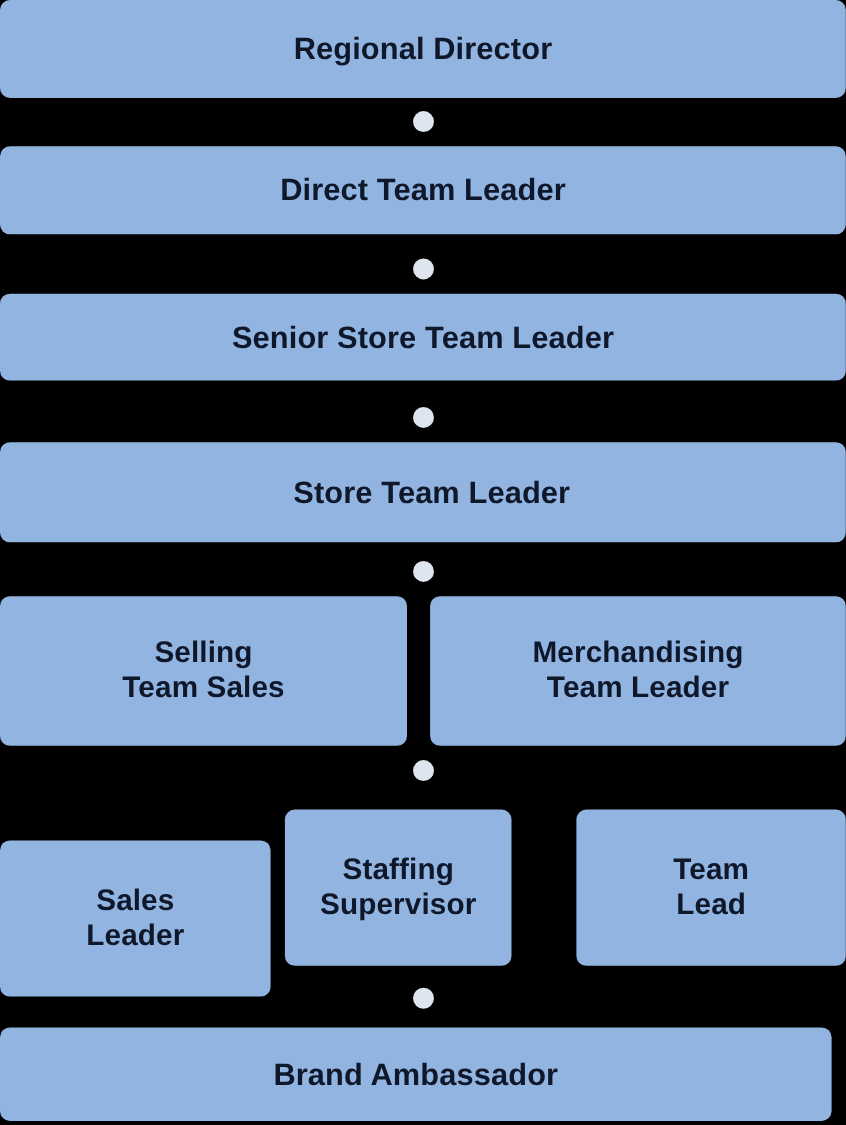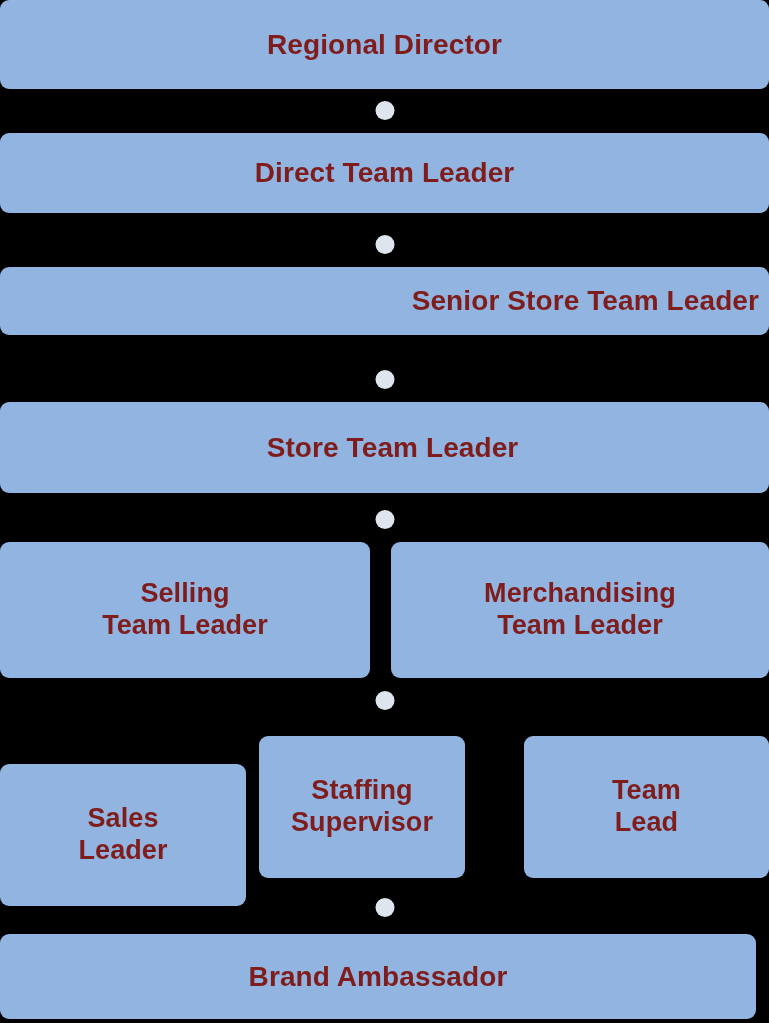--- a/index.html
+++ b/index.html
@@ -26,42 +26,42 @@
 
   
   .node {
     position: absolute;
     background: #91b4e0;
     border-radius: 9px;
     display: flex;
     align-items: center;
     justify-content: center;
     text-align: center;
-    color: #7f1d1d;
+    color: #0f172a;
     font-weight: bold;
     line-height: 1.18;
     padding: 4px 10px;
     letter-spacing: 0.1px;
   }
 
   .node-label {
     display: block;
     white-space: pre-line;
   }
 
   
   .row-full {
     left: 0;
     width: 769px;
     font-size: 28px;
   }
 
   #node-regional-director   { top: 0px;   height: 89px; }
   #node-direct-team-leader  { top: 133px; height: 80px; }
-  #node-senior-store-tl     { top: 267px; height: 68px; justify-content: flex-end; }
+  #node-senior-store-tl     { top: 267px; height: 79px; }
   #node-store-team-leader   { top: 402px; height: 91px; padding-left: 26px; }
 
   
   .row-two {
     top: 542px;
     height: 136px;
     font-size: 27px;
   }
   #node-selling-tl        { left: 0px;   width: 370px; }
   #node-merchandising-tl  { left: 391px; width: 378px; }
@@ -129,21 +129,21 @@
   <div class="connector-dot" id="dot-3"></div>
 
   <div class="node row-full" id="node-store-team-leader">
     <span class="node-label">Store Team Leader</span>
   </div>
 
   <div class="connector-dot" id="dot-4"></div>
 
   <div class="node row-two" id="node-selling-tl">
     <span class="node-label">Selling
-Team Leader</span>
+Team Sales</span>
   </div>
 
   <div class="node row-two" id="node-merchandising-tl">
     <span class="node-label">Merchandising
 Team Leader</span>
   </div>
 
   <div class="connector-dot" id="dot-5"></div>
 
   <div class="node row-three" id="node-sales-leader">

